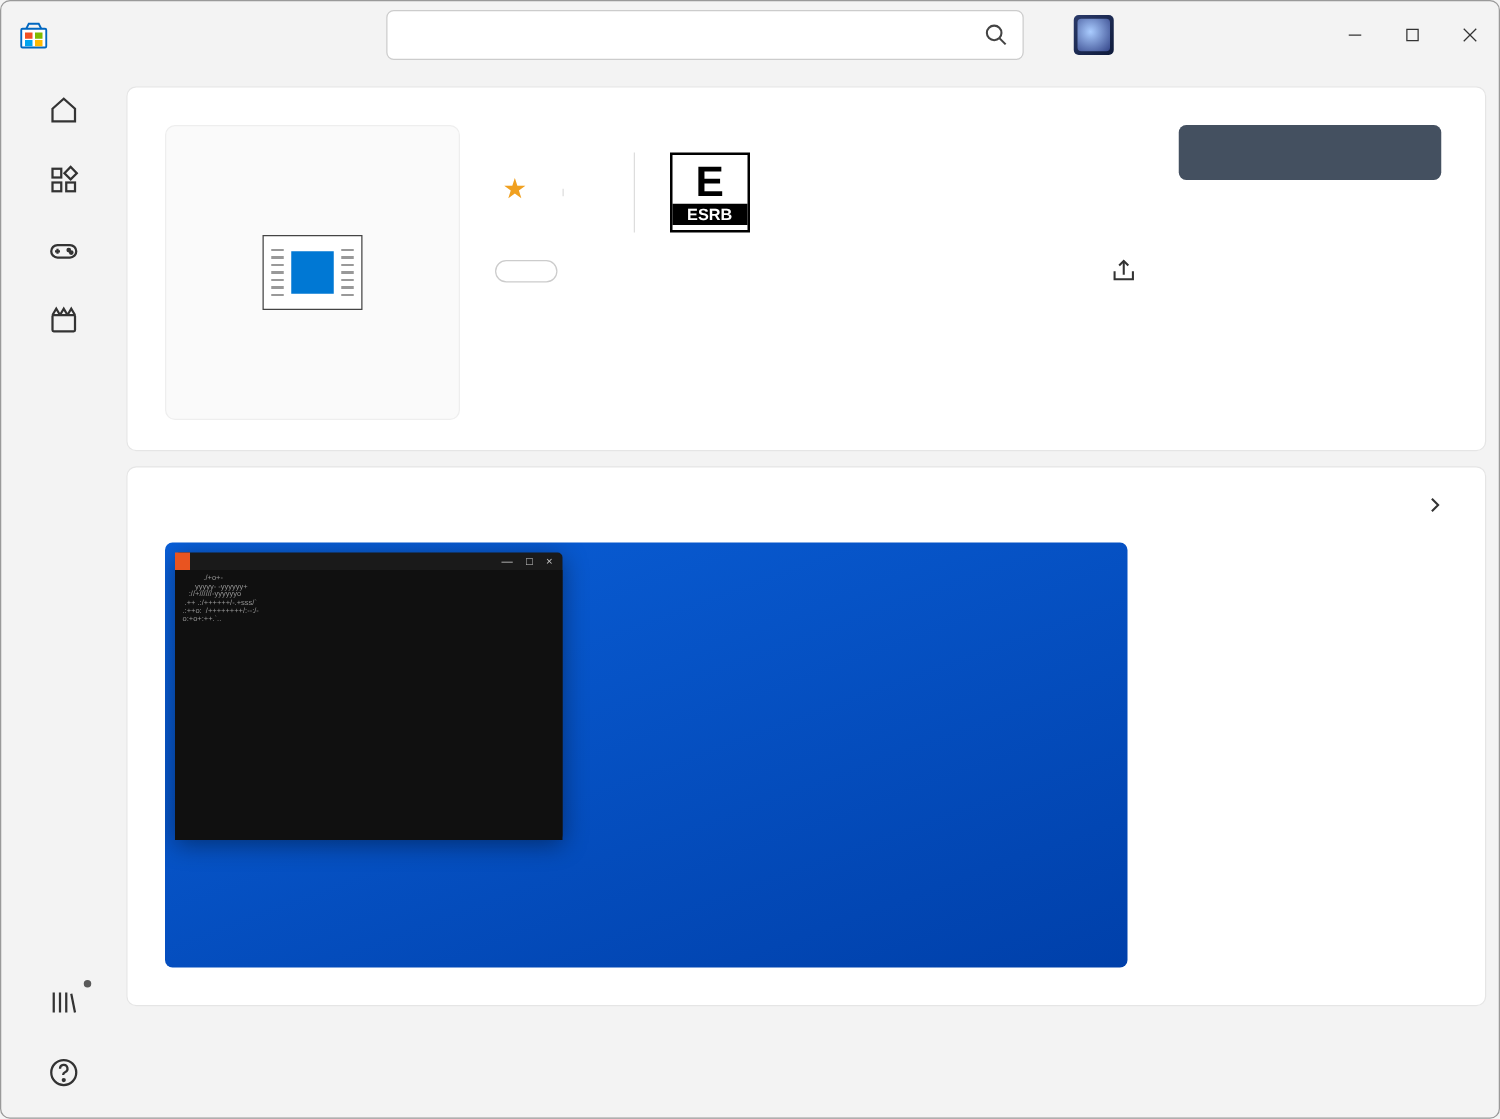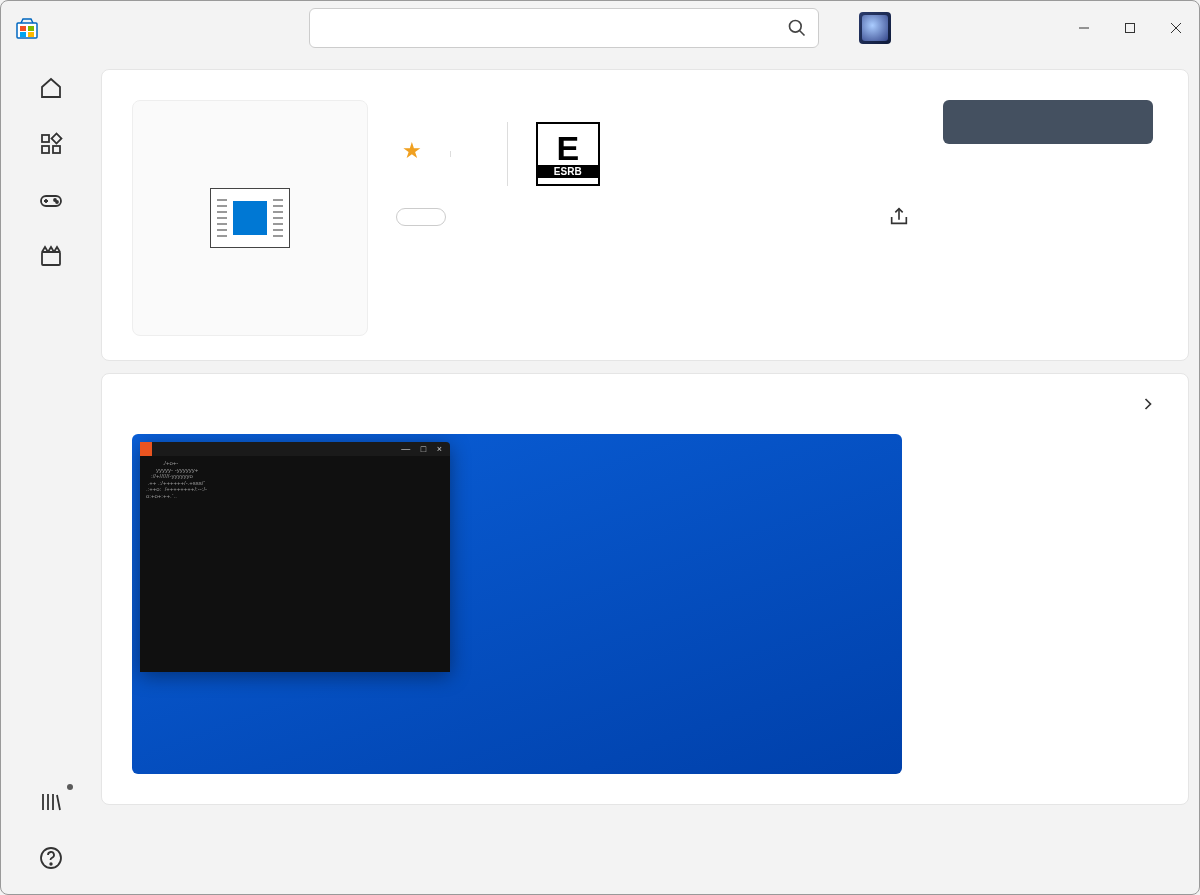--- a/index.html
+++ b/index.html
@@ -41,21 +41,21 @@
   .app-publisher { font-size: 17px; color: #333; margin-top: 14px; }
 
   .meta-row { display: flex; gap: 0; margin-top: 22px; align-items:center;}
   .meta-block { padding: 0 28px; border-left: 1px solid #ddd; text-align:center;}
   .meta-block:first-child{border-left:none;padding-left:0;}
   .meta-val { font-size: 22px; color: #333; display:flex; gap:6px; align-items:center; justify-content:center;}
   .meta-sub { font-size: 14px; color: #555; margin-top:6px;}
   .star { color: #f0a020; font-size: 22px; }
   .esrb-box { width: 64px; height: 64px; border: 2px solid #000; background:#fff; display:flex; flex-direction:column; align-items:center; justify-content:center; font-weight:bold;}
   .esrb-e{font-size:34px;line-height:1;}
-  .esrb-t{font-size:10px;background:#000;color:#fff;width:100%;text-align:center;padding:1px 0;}
+  .esrb-t{font-size:13px;background:#000;color:#fff;width:100%;text-align:center;padding:1px 0;}
   .esrb-right{display:flex;flex-direction:column;justify-content:center;padding-left:12px;text-align:left;}
   .esrb-right .t1{font-size:18px;font-weight:600;}
   .esrb-right .t2{font-size:13px;color:#555;}
   .esrb-wrap{display:flex;align-items:center;border-left:1px solid #ddd;padding-left:28px;}
 
   .desc { font-size: 17px; color: #333; margin-top: 20px; line-height:1.5;}
   .tag-row{margin-top:16px;display:flex;justify-content:space-between;align-items:center;}
   .tag-pill{border:1px solid #ccc;border-radius:24px;padding:8px 24px;font-size:15px;cursor:pointer;}
   .share-icon{width:22px;height:22px;color:#333;cursor:pointer;}
 

